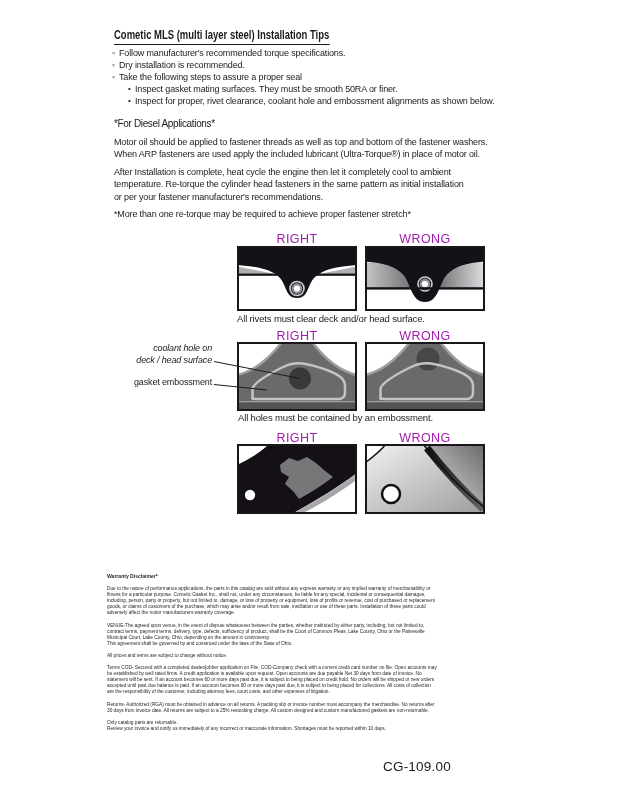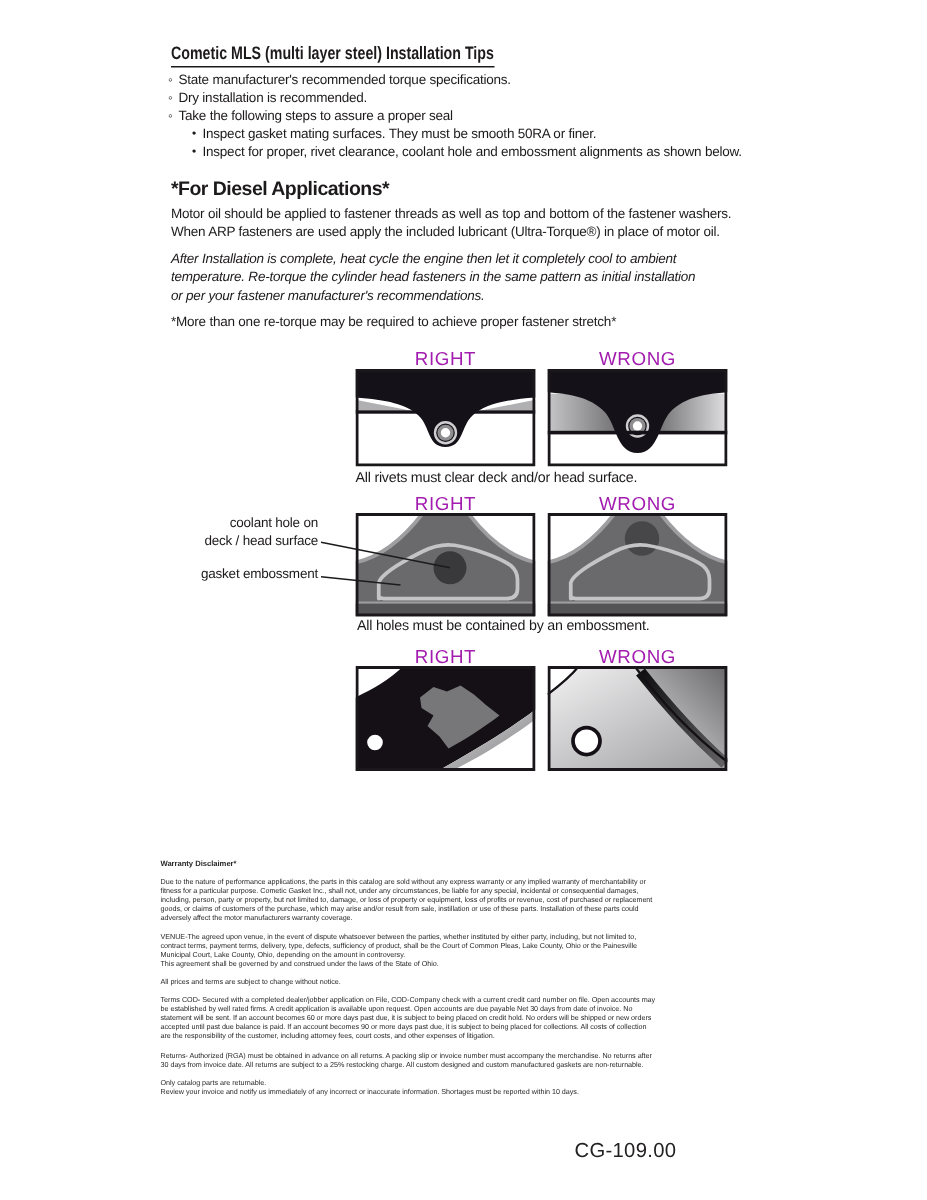--- a/index.html
+++ b/index.html
@@ -18,24 +18,24 @@
   }
   .tips-list{left:112px;top:47px;font-size:9px;letter-spacing:-0.15px;}
   .bullet-row{display:flex;align-items:flex-start;height:12px;line-height:12px;}
   .bullet-row.sub{padding-left:16px;}
   .marker-circle{width:7px;font-size:9px;line-height:12px;}
   .marker-circle::before{content:"◦";}
   .marker-dot{width:7px;font-size:8px;line-height:12px;}
   .marker-dot::before{content:"•";}
 
   
-  .diesel-heading{left:114px;top:118px;font-size:13px;font-weight:bold;letter-spacing:-0.35px;white-space:nowrap;}
+  .diesel-heading{left:114px;top:118px;font-size:10px;font-weight:normal;letter-spacing:-0.35px;white-space:nowrap;}
   .body-par{font-size:9px;line-height:12.3px;letter-spacing:-0.15px;}
   .p1{left:114px;top:136px;}
-  .p2{left:114px;top:166px;font-style:italic;}
+  .p2{left:114px;top:166px;}
   .p-note{left:114px;top:208px;}
 
   
   .dg-label{width:120px;text-align:center;font-size:12.5px;letter-spacing:0.4px;color:#a21caf;}
   .dg-caption{font-size:9.5px;letter-spacing:-0.15px;line-height:11px;text-align:right;}
   .side-label{left:96px;width:116px;text-align:right;font-size:9px;line-height:11.5px;letter-spacing:-0.15px;}
 
   
   .warranty{left:107px;top:573px;width:430px;font-size:4.8px;line-height:6.1px;letter-spacing:-0.02px;color:#2a2728;}
   .warranty .w-head{font-weight:bold;font-size:5.1px;margin:0 0 7px 0;}
@@ -73,21 +73,21 @@
           <stop offset="1" stop-color="#626264"></stop>
       </linearGradient>
     </defs>
   </svg>
 
   <div class="abs doc-title">Cometic MLS (multi layer steel) Installation Tips</div>
 
   <div class="abs tips-list">
     <div class="bullet-row">
       <span class="marker-circle"></span>
-      <span>State manufacturer's recommended torque specifications.</span>
+      <span>Follow manufacturer's recommended torque specifications.</span>
     </div>
     <div class="bullet-row">
       <span class="marker-circle"></span>
       <span>Dry installation is recommended.</span>
     </div>
     <div class="bullet-row">
       <span class="marker-circle"></span>
       <span>Take the following steps to assure a proper seal</span>
     </div>
     <div class="bullet-row sub">
@@ -132,21 +132,21 @@
     <circle cx="60" cy="38" r="3.1" fill="#ffffff"></circle>
     <rect x="0" y="41.2" width="120" height="2.4" fill="#151118"></rect>
     <rect x="1" y="1" width="118" height="63" fill="none" stroke="#1a171b" stroke-width="2"></rect>
   </svg>
 
   <div class="abs dg-caption" style="left:237px;top:313px;">All rivets must clear deck and/or head surface.</div>
 
   <div class="abs dg-label" style="left:237px;top:329px;">RIGHT</div>
   <div class="abs dg-label" style="left:365px;top:329px;">WRONG</div>
 
-  <div class="abs side-label lines" style="top:343px;">coolant hole on
+  <div class="abs side-label lines" style="top:343px;font-style:italic;">coolant hole on
 deck / head surface</div>
   <div class="abs side-label" style="top:377px;">gasket embossment</div>
 
   <svg class="abs" style="left:237px;top:342px;" width="120" height="69" viewBox="0 0 120 69">
     <rect width="120" height="69" fill="#ffffff"></rect>
     <path d="M0,33 C18,29 32,17 45,0 L75,0 C88,17 102,29 120,33 L120,69 L0,69 Z" fill="#6a6a6c"></path>
     <path d="M0,33 C18,29 32,17 45,0 M75,0 C88,17 102,29 120,33" stroke="#9e9ea0" stroke-width="2.5" fill="none"></path>
     <rect x="0" y="59" width="120" height="1.5" fill="#9e9ea0"></rect>
     <rect x="0" y="60.5" width="120" height="8.5" fill="#545456"></rect>
     <circle cx="63" cy="36.5" r="11" fill="#39393b"></circle>

